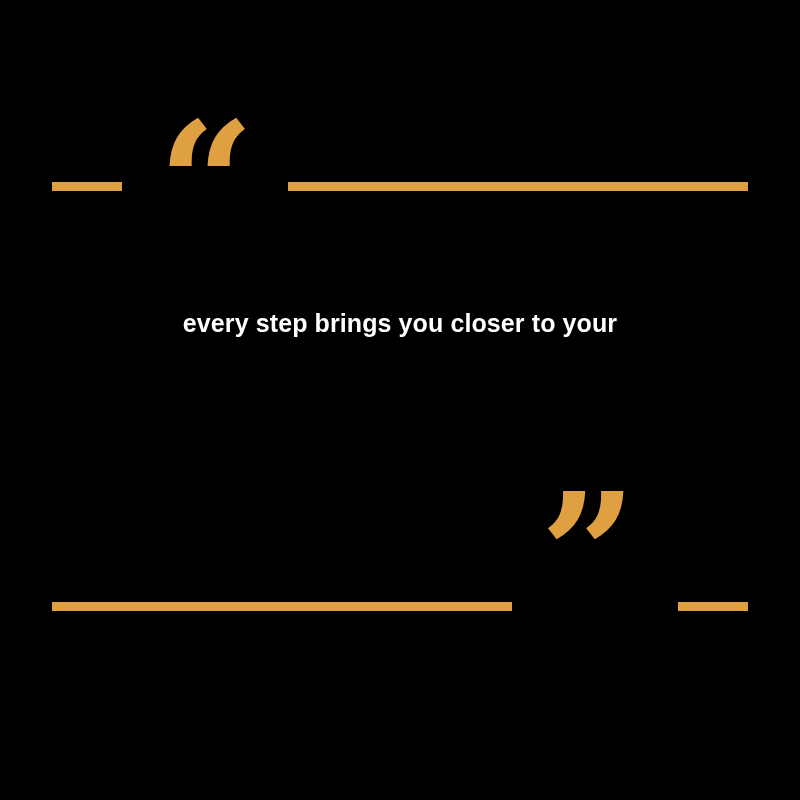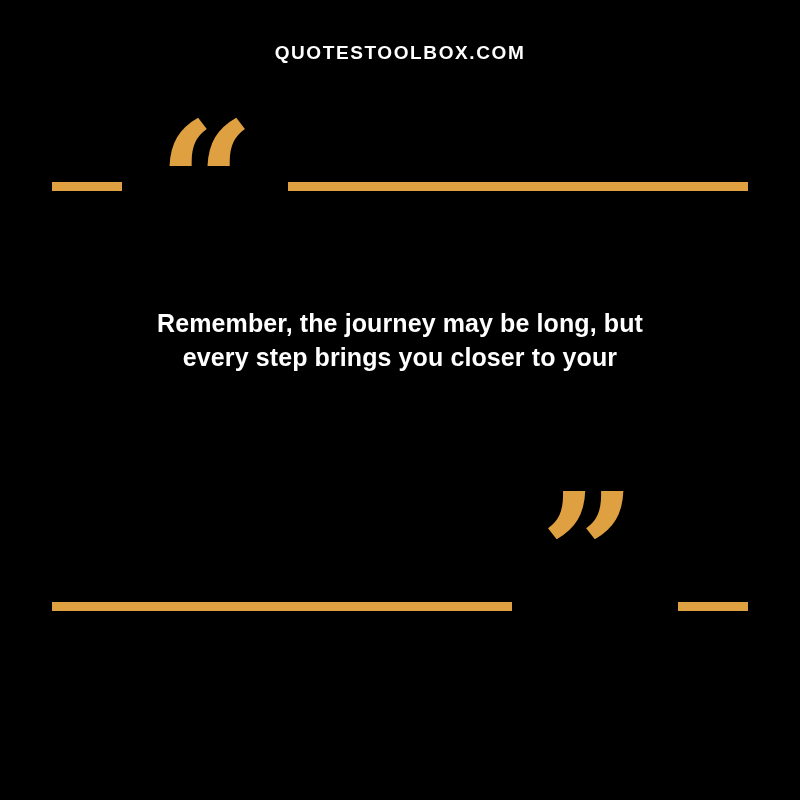--- a/index.html
+++ b/index.html
@@ -97,32 +97,28 @@
     font-weight: bold;
     line-height: 34px;
     letter-spacing: 0.1px;
   }
 </style>
 </head>
 <body>
 
 <div class="canvas">
 
-  <div class="site-header">
-    <span class="brand">QUOTESTOOLBOX.COM</span>
-  </div>
 
   <div class="ornament ornament-top">
     <div class="rule rule-top-short"></div>
     <div class="quote-glyph quote-glyph-open">“</div>
     <div class="rule rule-top-long"></div>
   </div>
 
   <div class="quote-body">
-    <div>Remember, the journey may be long, but</div>
     <div>every step brings you closer to your</div>
   </div>
 
   <div class="ornament ornament-bottom">
     <div class="rule rule-bot-long"></div>
     <div class="quote-glyph quote-glyph-close">”</div>
     <div class="rule rule-bot-short"></div>
   </div>
 
 </div>

